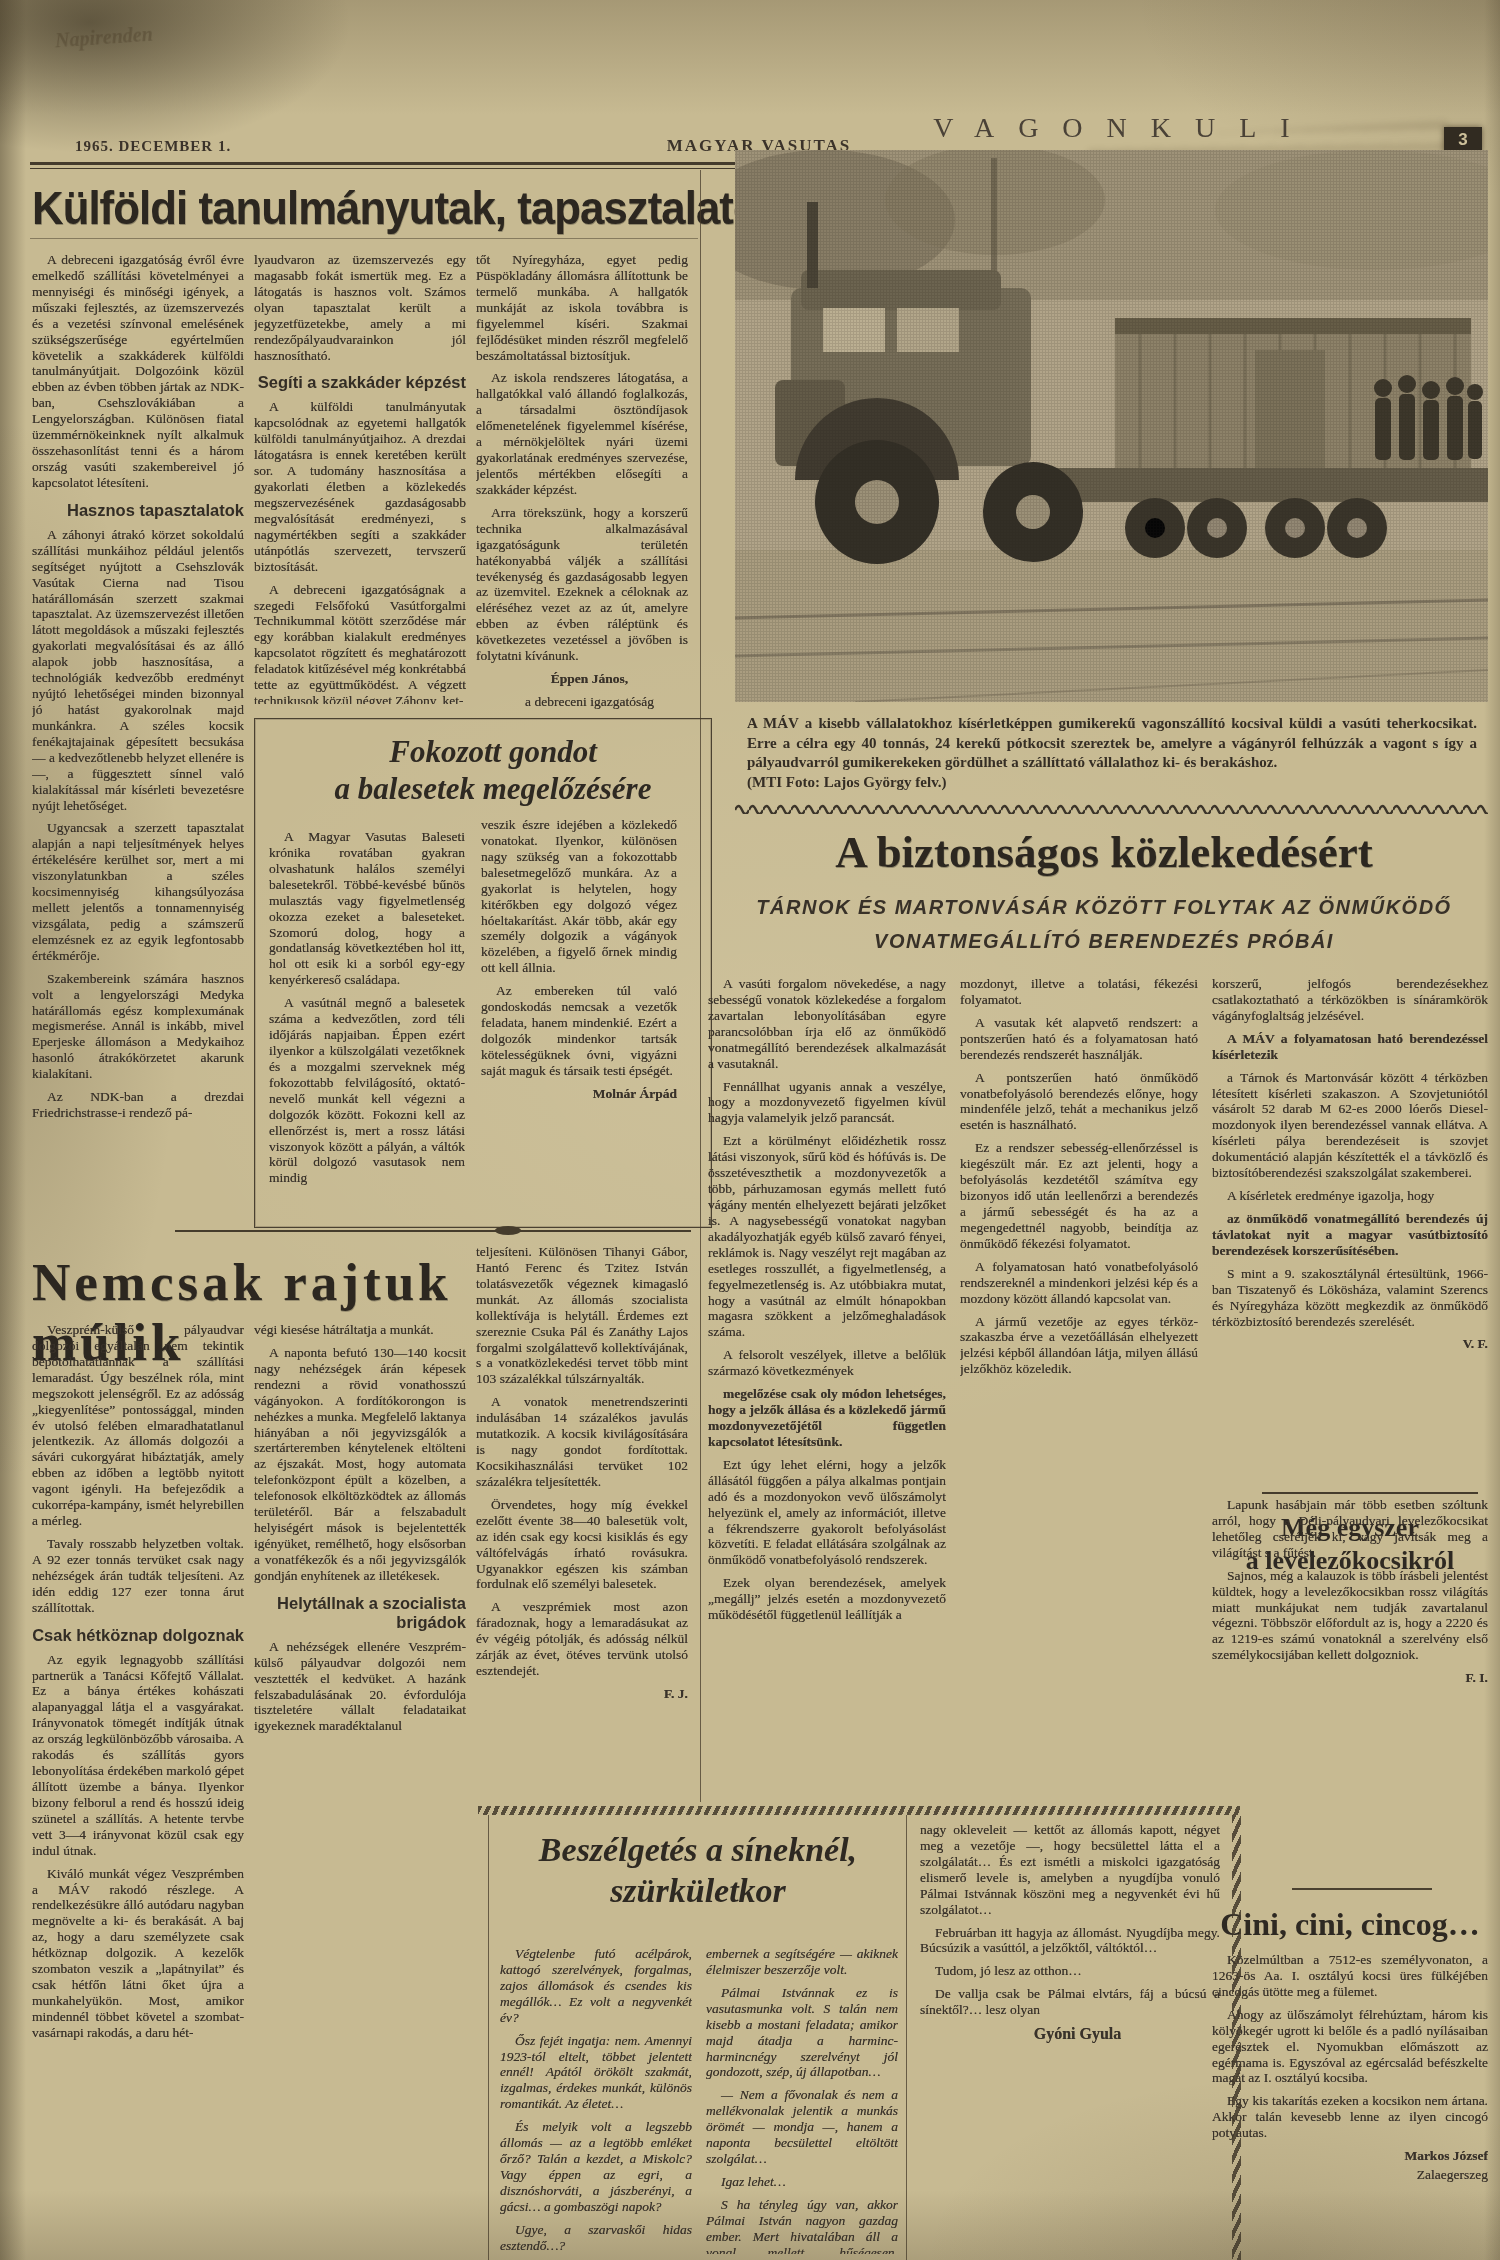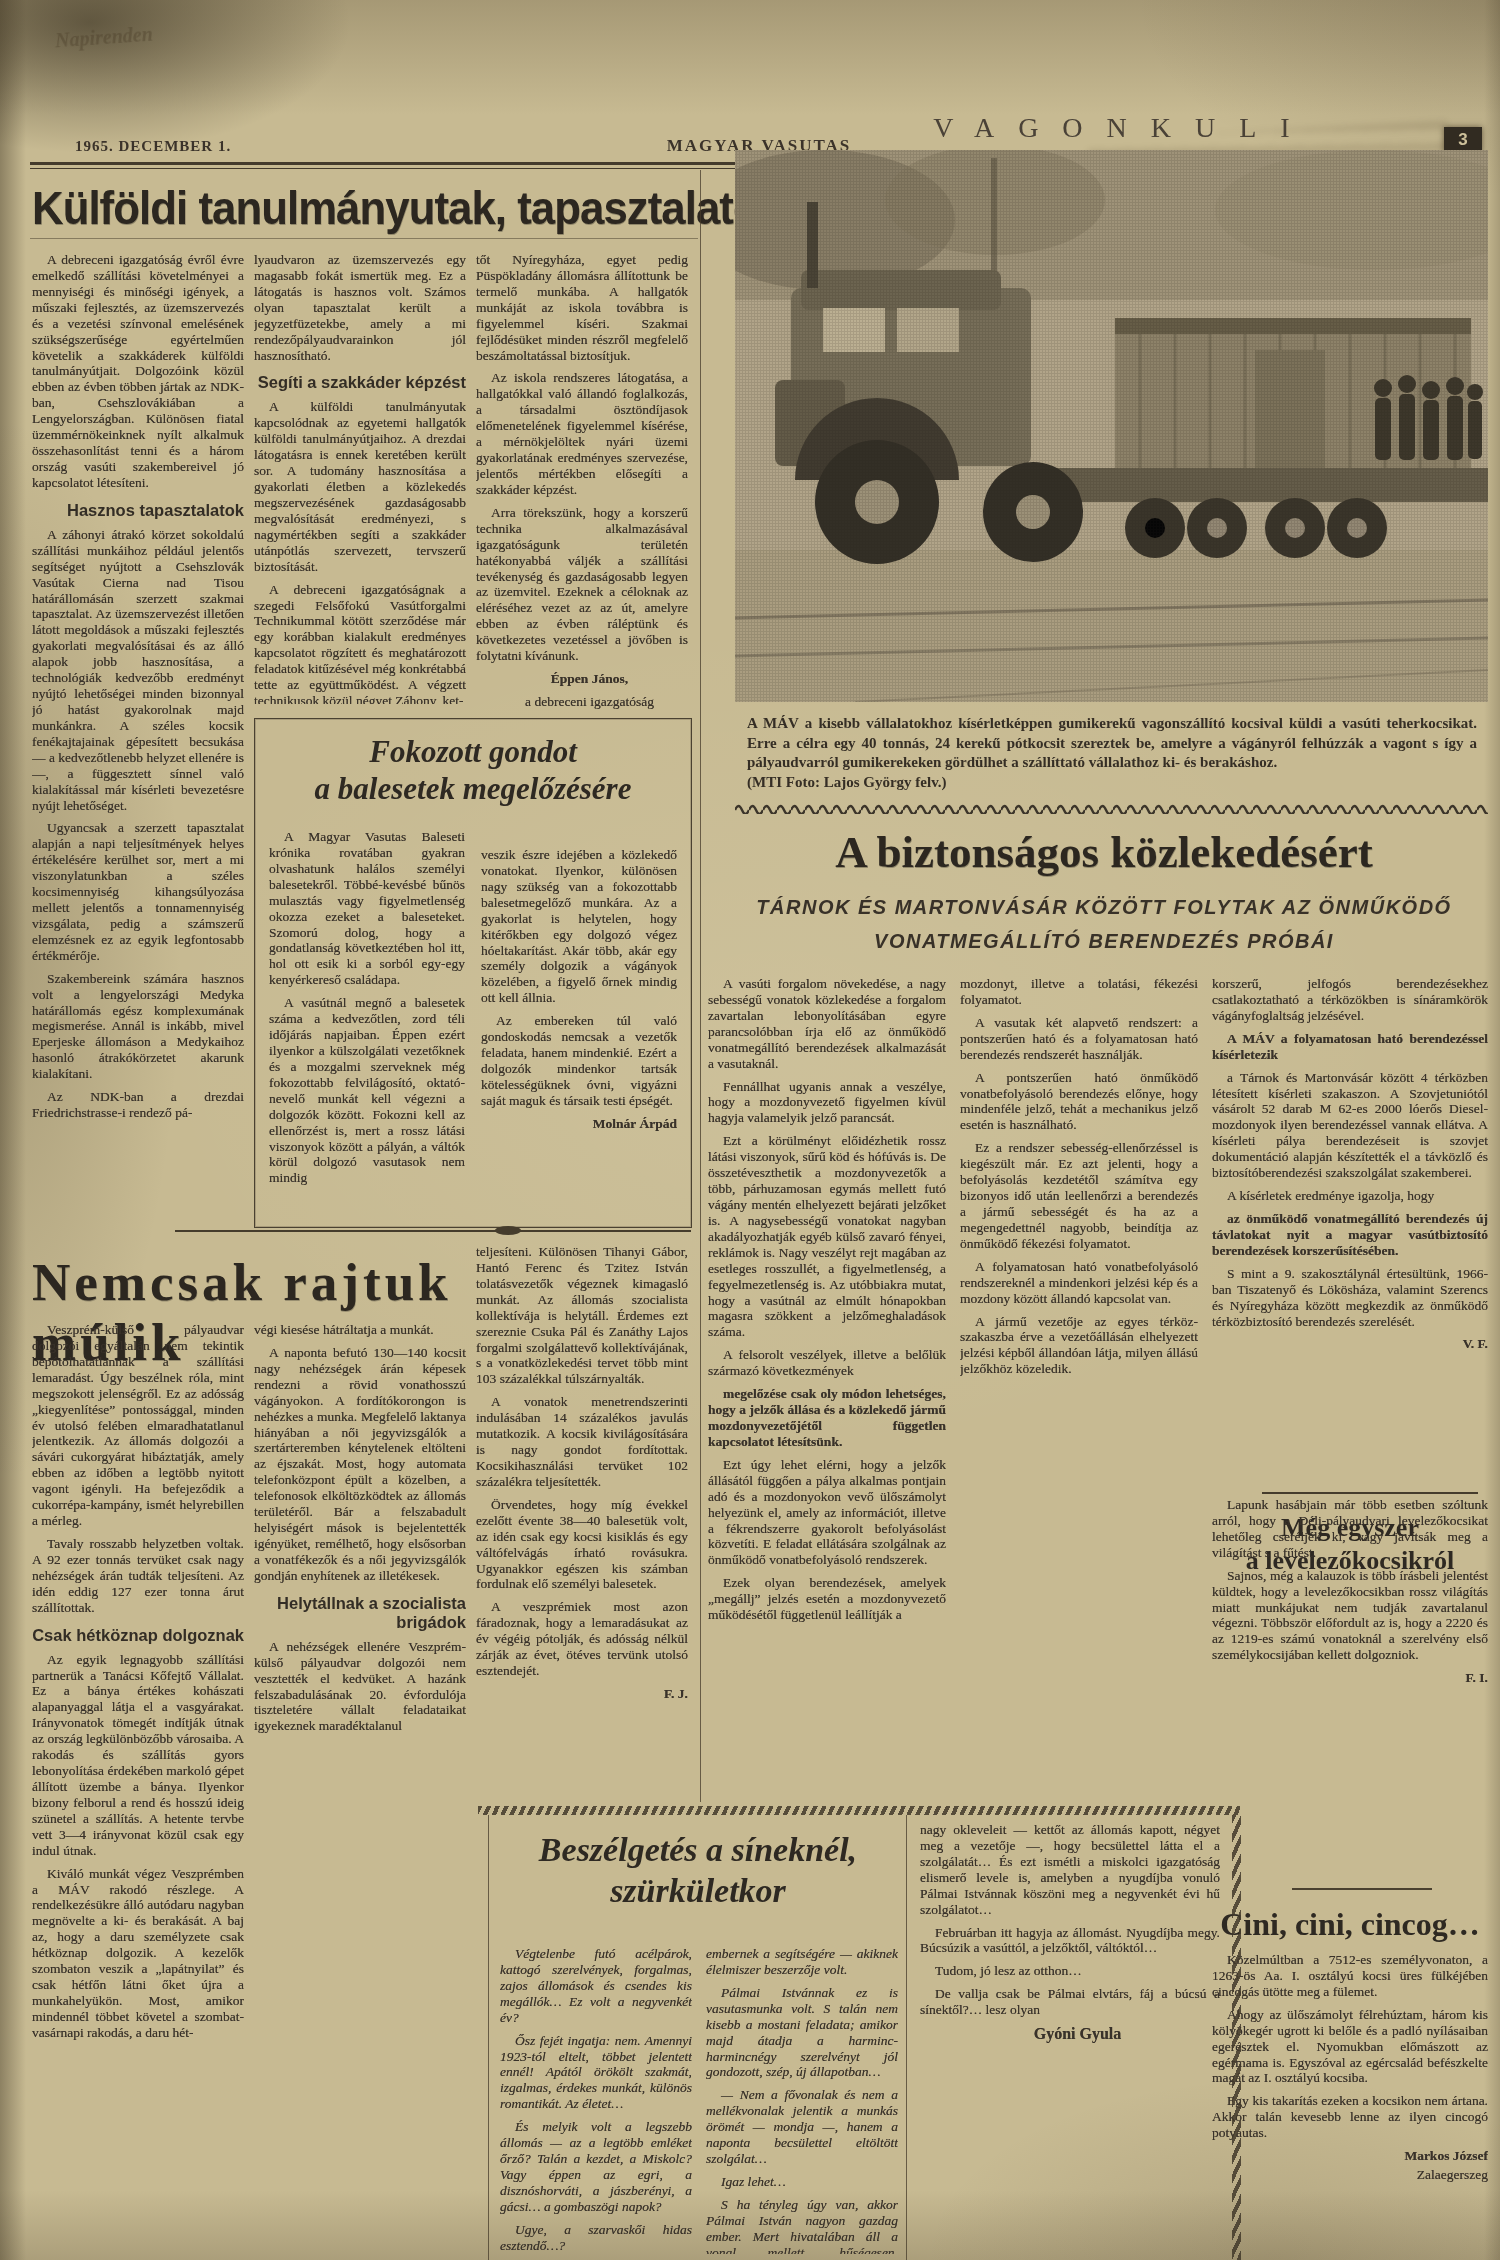--- a/index.html
+++ b/index.html
@@ -97,28 +97,28 @@
 
   <div class="abs bcol" style="left:476px;top:252px;width:212px;height:460px;">
     <p class="noind">tőt Nyíregyháza, egyet pedig Püspökladány állomásra állítottunk be termelő munkába. A hallgatók munkáját az iskola továbbra is figyelemmel kíséri. Szakmai fejlődésüket minden részről megfelelő beszámoltatással biztosítjuk.</p>
     <p>Az iskola rendszeres látogatása, a hallgatókkal való állandó foglalkozás, a társadalmi ösztöndíjasok előmenetelének figyelemmel kísérése, a mérnökjelöltek nyári üzemi gyakorlatának eredményes szervezése, jelentős mértékben elősegíti a szakkáder képzést.</p>
     <p>Arra törekszünk, hogy a korszerű technika alkalmazásával igazgatóságunk területén hatékonyabbá váljék a szállítási tevékenység és gazdaságosabb legyen az üzemvitel. Ezeknek a céloknak az eléréséhez vezet az az út, amelyre ebben az évben ráléptünk és következetes vezetéssel a jövőben is folytatni kívánunk.</p>
     <p class="sigline">Éppen János,</p>
     <p class="sigline" style="font-weight:normal;">a debreceni igazgatóság</p>
 
   </div>
 
-  <div class="abs boxed" style="left:254px;top:718px;width:436px;height:508px;">
+  <div class="abs boxed" style="left:254px;top:718px;width:436px;height:508px;padding-left:20px;">
     <div class="h-box-italic" style="margin-top:14px;">Fokozott gondot</div>
     <div class="h-box-italic">a balesetek megelőzésére</div>
     <div class="bcol" style="position:absolute;left:14px;top:110px;width:196px;height:382px;">
       <p>A Magyar Vasutas Baleseti krónika rovatában gyakran olvashatunk halálos személyi balesetekről. Többé-kevésbé bűnös mulasztás vagy figyelmetlenség okozza ezeket a baleseteket. Szomorú dolog, hogy a gondatlanság következtében hol itt, hol ott esik ki a sorból egy-egy kenyérkereső családapa.</p>
       <p>A vasútnál megnő a balesetek száma a kedvezőtlen, zord téli időjárás napjaiban. Éppen ezért ilyenkor a külszolgálati vezetőknek és a mozgalmi szerveknek még fokozottabb felvilágosító, oktató-nevelő munkát kell végezni a dolgozók között. Fokozni kell az ellenőrzést is, mert a rossz látási viszonyok között a pályán, a váltók körül dolgozó vasutasok nem mindig</p>
     </div>
-    <div class="bcol" style="position:absolute;left:226px;top:128px;width:196px;height:382px;">
+    <div class="bcol" style="position:absolute;left:226px;top:98px;width:196px;height:382px;">
       <p class="noind">veszik észre idejében a közlekedő vonatokat. Ilyenkor, különösen nagy szükség van a fokozottabb balesetmegelőző munkára. Az a gyakorlat is helytelen, hogy kitérőkben egy dolgozó végez hóeltakarítást. Akár több, akár egy személy dolgozik a vágányok közelében, a figyelő őrnek mindig ott kell állnia.</p>
       <p>Az embereken túl való gondoskodás nemcsak a vezetők feladata, hanem mindenkié. Ezért a dolgozók mindenkor tartsák kötelességüknek óvni, vigyázni saját maguk és társaik testi épségét.</p>
       <p class="sig">Molnár Árpád</p>
     </div>
   </div>
 
   <div class="abs vrule" style="left:700px;top:170px;height:1632px;"></div>
 
   <div class="abs h-vagonkuli" style="left:735px;top:112px;width:753px;padding-left:24px;box-sizing:border-box;">VAGONKULI</div>
 

